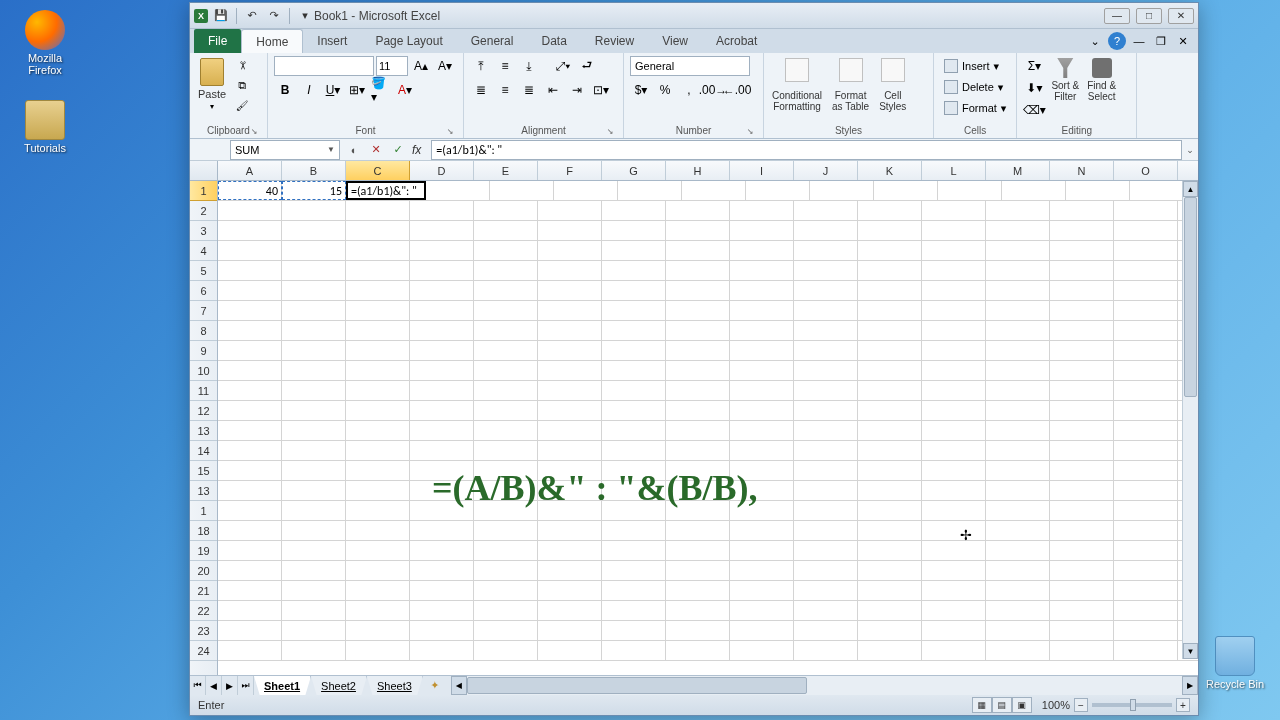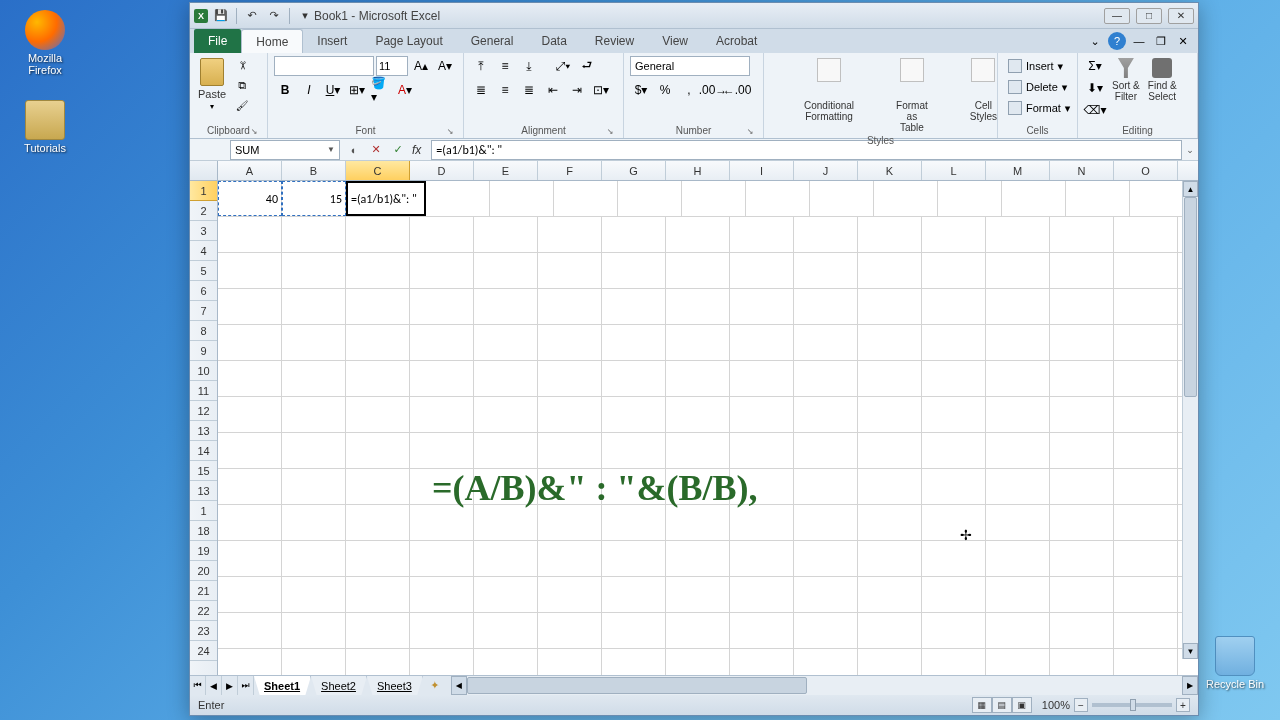--- a/index.html
+++ b/index.html
@@ -53,21 +53,21 @@
 .mini-btn { width: 22px; height: 20px; display: flex; align-items: center; justify-content: center; font-size: 12px; cursor: pointer; border: 1px solid transparent; }
 .font-group-col { display: flex; flex-direction: column; gap: 4px; }
 
 .align-grid { display: flex; flex-direction: column; gap: 4px; }
 .align-row { display: flex; gap: 2px; }
 
 .num-col { display: flex; flex-direction: column; gap: 4px; }
 .num-select { width: 120px; height: 20px; border: 1px solid #a0b0c0; background: white; font-size: 11px; padding: 0 4px; }
 
 .styles-col { display: flex; gap: 6px; }
-.style-btn { display: flex; flex-direction: column; align-items: center; gap: 18px; cursor: pointer; padding: 2px; margin-left: 32px; }
+.style-btn { display: flex; flex-direction: column; align-items: center; gap: 8px; cursor: pointer; padding: 2px; }
 .style-icon { width: 24px; height: 24px; background: #f8f8f8; border: 1px solid #c0c0c0; }
 .style-label { font-size: 10px; color: #333; text-align: center; line-height: 1.1; }
 
 .cells-col { display: flex; flex-direction: column; gap: 1px; }
 .cell-btn { display: flex; align-items: center; gap: 4px; cursor: pointer; padding: 1px 4px; font-size: 11px; height: 20px; }
 .cell-icn { width: 14px; height: 14px; background: #e0e8f0; border: 1px solid #90a0b0; }
 
 .edit-col { display: flex; gap: 4px; }
 .edit-mini-col { display: flex; flex-direction: column; gap: 2px; }
 .edit-btn { display: flex; flex-direction: column; align-items: center; gap: 2px; cursor: pointer; padding: 2px; }
@@ -87,21 +87,21 @@
 .corner-cell { width: 28px; border-right: 1px solid #a8b8c8; background: linear-gradient(#f0f4f8, #e0e8f0); }
 .col-header { width: 64px; border-right: 1px solid #c0cdd8; display: flex; align-items: center; justify-content: center; font-size: 11px; color: #333; cursor: pointer; }
 .col-header.active { background: linear-gradient(#ffe8a0, #ffd060); border-right-color: #d0a030; }
 
 .rows-container { flex: 1; display: flex; overflow: hidden; position: relative; }
 .row-headers { width: 28px; background: linear-gradient(90deg, #f0f4f8, #e8eef4); border-right: 1px solid #a8b8c8; display: flex; flex-direction: column; }
 .row-header { height: 20px; border-bottom: 1px solid #c0cdd8; display: flex; align-items: center; justify-content: center; font-size: 11px; color: #333; cursor: pointer; }
 .row-header.active { background: linear-gradient(90deg, #ffe8a0, #ffd060); border-bottom-color: #d0a030; }
 
 .cells { flex: 1; position: relative; }
-.grid-row { height: 36px; display: flex; border-bottom: 1px solid #d4d4d4; }
+.grid-row { height: 20px; display: flex; border-bottom: 1px solid #d4d4d4; }
 .grid-cell { width: 64px; border-right: 1px solid #d4d4d4; font-size: 12px; padding: 0 3px; display: flex; align-items: center; font-family: Calibri, sans-serif; }
 .grid-cell.num { justify-content: flex-end; }
 .grid-cell.editing { border: 2px solid #000; background: white; z-index: 2; white-space: nowrap; overflow: visible; }
 .grid-cell.dashed { outline: 1px dashed #3070c0; outline-offset: -1px; }
 
 .overlay-formula { position: absolute; top: 286px; left: 214px; font-size: 36px; font-weight: bold; color: #2a6a2a; font-family: Georgia, serif; pointer-events: none; }
 
 .cursor-crosshair { position: absolute; top: 346px; left: 742px; font-size: 14px; color: #000; pointer-events: none; }
 
 .vscroll { position: absolute; right: 0; top: 20px; bottom: 36px; width: 16px; background: #e8eef4; border-left: 1px solid #c0cdd8; }

